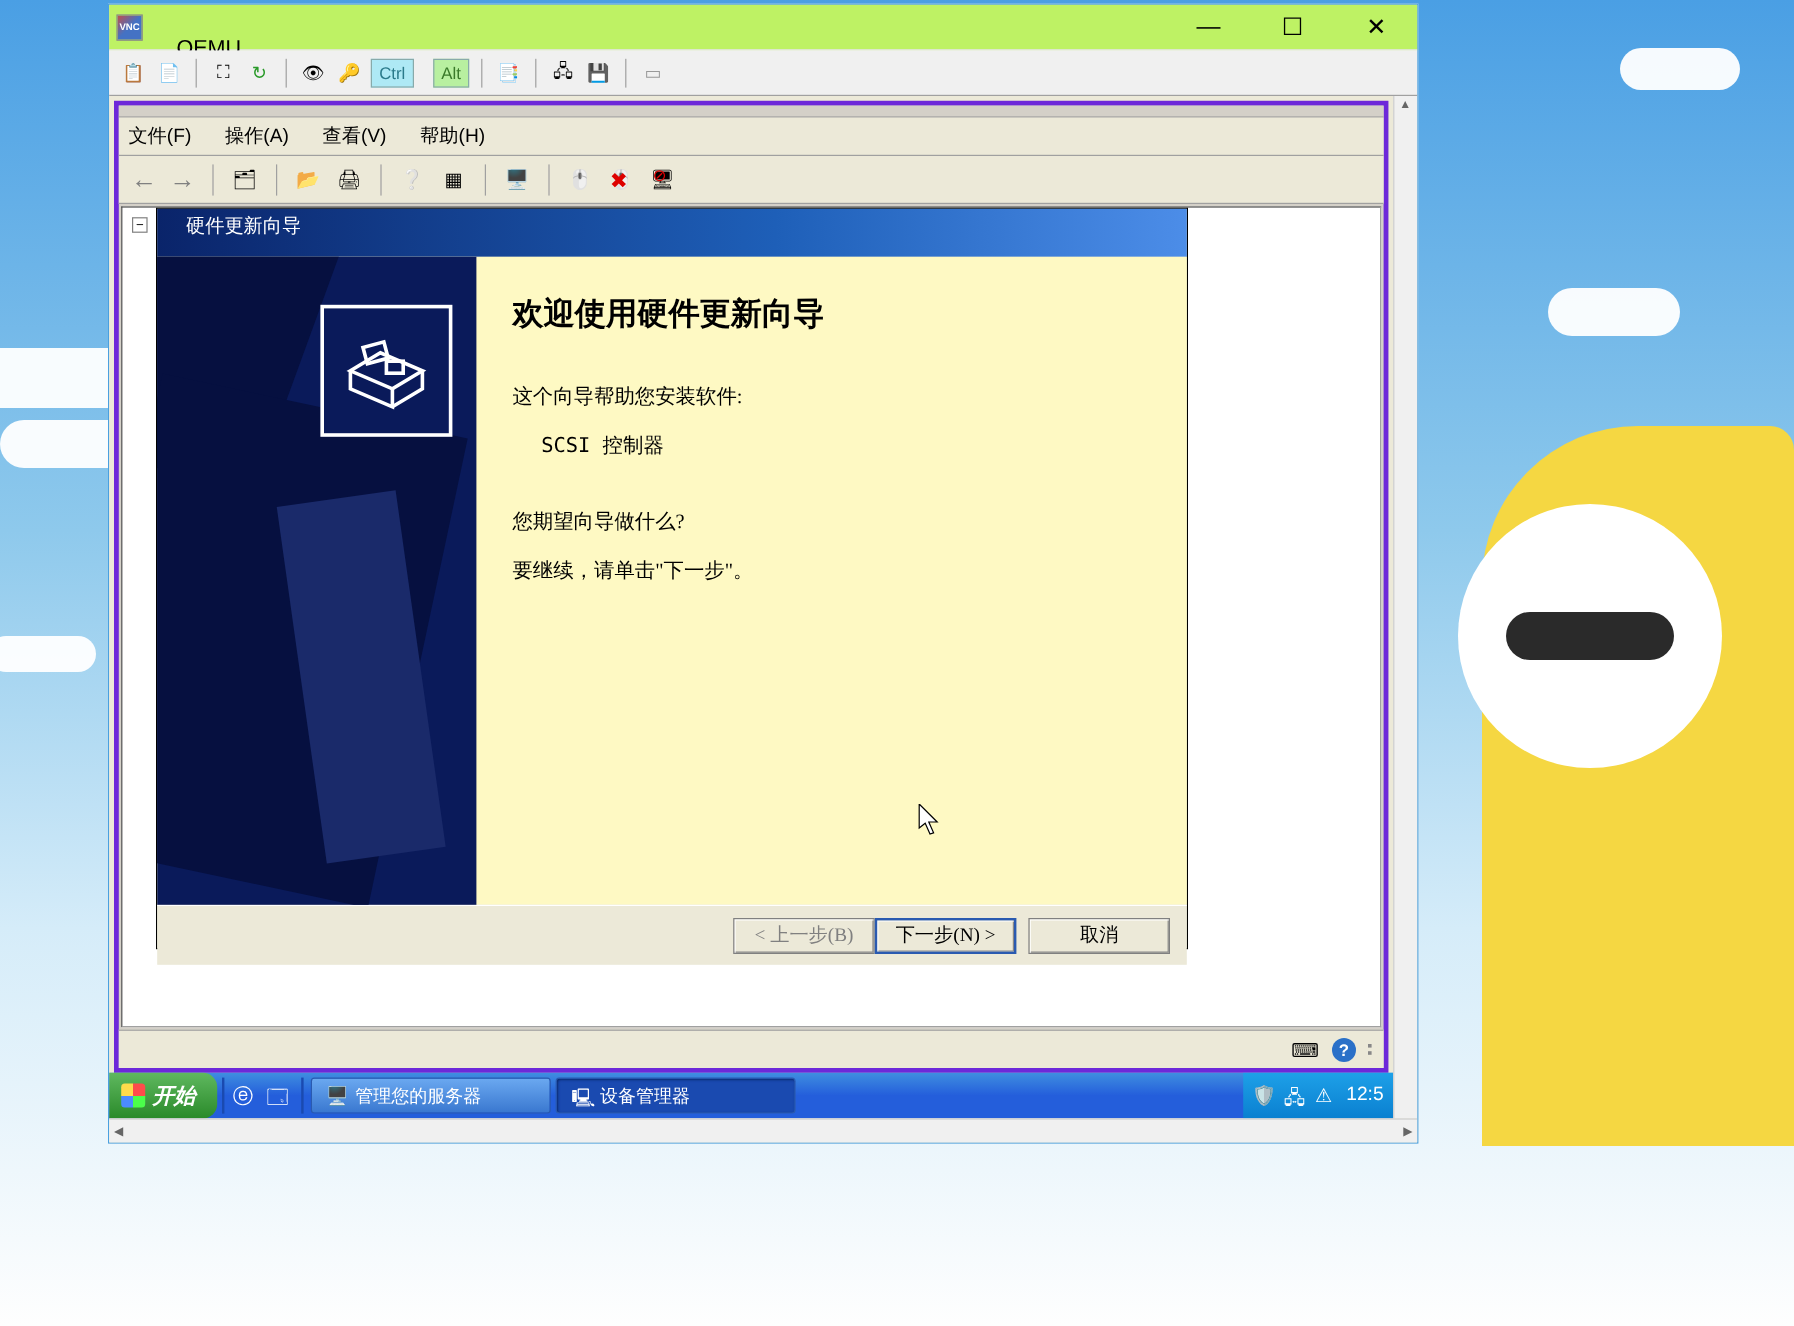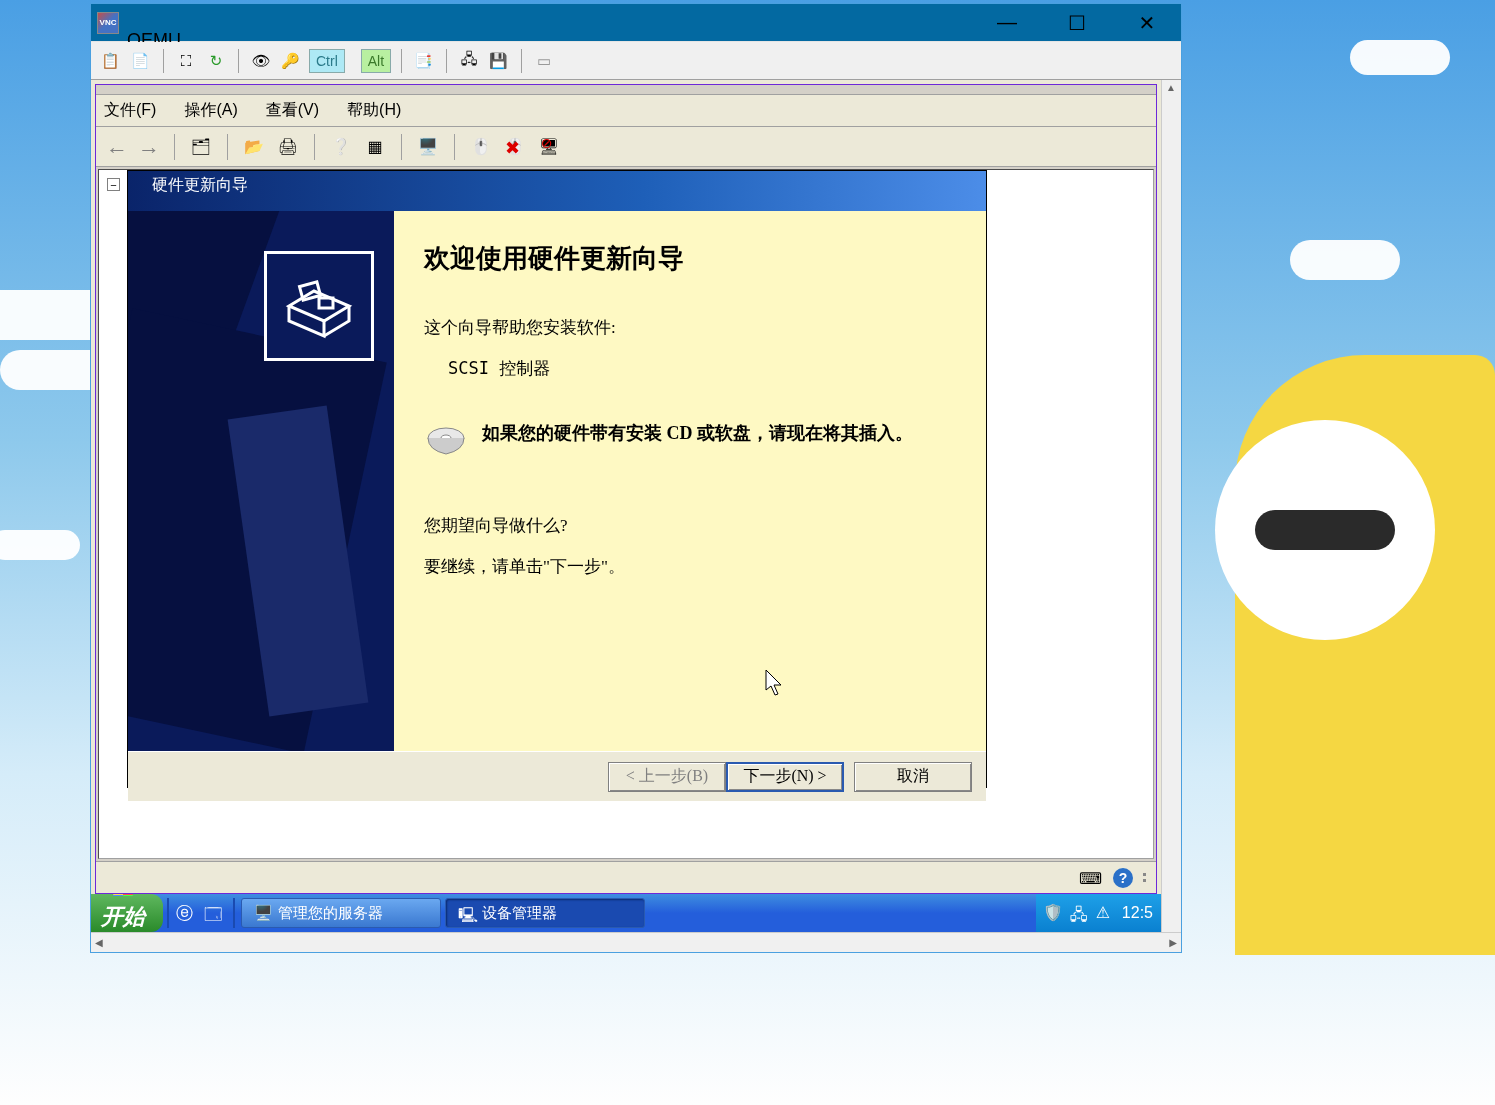--- a/index.html
+++ b/index.html
@@ -29,22 +29,22 @@
 .hatband { position:absolute; right:100px; top:510px; width:140px; height:40px;
   background:#2a2a2a; border-radius:20px; z-index:3; }
 
 .vnc-window {
   position: absolute; top: 3px; left: 90px;
   width: 1092px; height: 950px;
   background: #f0f0f0; border: 1px solid #4aa0e0;
   display: flex; flex-direction: column; z-index:10;
 }
 .vnc-titlebar {
-  height: 38px; background: #0369a1; display: flex; align-items: center;
-  padding: 0 6px; border-bottom:1px solid #e5e5e5;
+  height: 38px; background: #bef264; display: flex; align-items: center;
+  padding: 0 6px; border-bottom:1px solid #e5e5e5;gap:20px;
 }
 .vnc-icon {
   width:22px; height:22px; margin-right:8px;
   background: linear-gradient(135deg, #c0504d 0%, #4472c4 50%, #4472c4 100%);
   border:1px solid #888; display:flex; align-items:center; justify-content:center;
   font-size:8px; color:#fff; font-weight:bold;
 }
 .vnc-title { font-size: 18px; color:#000;margin-top:36px; }
 .vnc-controls { margin-left:auto; display:flex; gap:30px; padding-right:8px; }
 .vnc-ctrl { width:40px; height:28px; display:flex; align-items:center; justify-content:center;
@@ -74,21 +74,21 @@
 .guest-scroll-h {
   position:absolute; bottom:0; left:0; right:0; height:20px; background:#f0f0f0;
   border-top:1px solid #ccc;
 }
 .guest-scroll-h::before { content:"◀"; position:absolute; left:4px; top:4px; font-size:10px; color:#666; }
 .guest-scroll-h::after { content:"▶"; position:absolute; right:4px; top:4px; font-size:10px; color:#666; }
 
 .guest-content { position:absolute; inset:0 20px 20px 0; display:flex; flex-direction:column; }
 
 .mmc-window {
-  flex:1; background:#d4d0c8; border:1px solid #6d28d9;
+  flex:1; background:#d4d0c8; border:4px solid #6d28d9;
   display:flex; flex-direction:column; margin:4px 4px 0 4px;
 }
 .mmc-title-strip { height:10px; background:#d4d0c8; border-bottom:1px solid #a0a0a0; }
 .mmc-menu {
   height:32px; background:#ece9d8; display:flex; align-items:center; padding:0 8px; gap:28px;
   border-bottom:1px solid #a0a0a0; font-size:16px;
 }
 
 .mmc-toolbar {
   height:40px; background:#ece9d8; display:flex; align-items:center; padding:0 10px; gap:10px;
@@ -171,21 +171,21 @@
 .grip { display:flex; flex-direction:column; gap:3px; }
 .grip span { width:3px; height:3px; background:#888; }
 
 .taskbar {
   height:38px; background:linear-gradient(180deg, #3f8ee0 0%, #245edb 50%, #245edb 100%);
   display:flex; align-items:center; padding:0; font-size:16px; color:#fff;
 }
 .start-btn {
   height:38px; padding:0 18px 0 10px; display:flex; align-items:center; gap:6px;
   background:linear-gradient(180deg, #5fb85f 0%, #2a8a2a 100%);
-  border-radius:0 12px 12px 0; font-weight:bold; font-style:italic; font-size:22px;flex-direction:column;
+  border-radius:0 12px 12px 0; font-weight:bold; font-style:italic; font-size:18px;
 }
 .start-logo { width:20px; height:20px; background:
   conic-gradient(from 0deg, #ff4b4b 0 90deg, #4bff4b 90deg 180deg, #4b8bff 180deg 270deg, #ffdb4b 270deg 360deg);
   border-radius:3px; }
 .tb-sep2 { width:2px; height:30px; background:#1a4ab0; margin:0 4px; }
 .ql-icon { width:22px; height:22px; margin:0 3px; font-size:17px; }
 .task-btn { height:30px; padding:0 12px; margin:0 2px;
   background:linear-gradient(180deg, #6aa8f0 0%, #3a78d0 100%);
   border:1px solid #2a5ab0; border-radius:3px; display:flex; align-items:center; gap:6px;
   font-size:15px; color:#fff; min-width:200px; }
@@ -302,30 +302,20 @@
                     <rect x="22" y="18" width="18" height="14" transform="rotate(-15 31 25)"></rect>
                     <rect x="40" y="32" width="14" height="10"></rect>
                   </g>
                     </svg>
                 </div>
               </div>
               <div class="wizard-main">
                 <div class="wiz-h1">欢迎使用硬件更新向导</div>
                 <div class="wiz-p">这个向导帮助您安装软件:</div>
                 <div class="wiz-device">SCSI 控制器</div>
-                <div class="cd-row">
-                  <div class="cd-icon">
-                    <svg viewBox="0 0 44 44">
-                        <ellipse cx="22" cy="18" rx="18" ry="10" fill="#e8e8e8" stroke="#888"></ellipse>
-                        <ellipse cx="22" cy="18" rx="5" ry="3" fill="#fff" stroke="#888"></ellipse>
-                        <path d="M4 18 Q4 30 22 34 Q40 30 40 18" fill="#ccc" stroke="#888"></path>
-                      </svg>
-                  </div>
-                  <div class="cd-text">如果您的硬件带有安装 CD 或软盘，请现在将其插入。</div>
-                </div>
                 <div class="wiz-p">您期望向导做什么?</div>
                 <div class="wiz-p">要继续，请单击"下一步"。</div>
               </div>
             </div>
             <div class="wizard-footer">
               <div class="nav-pair">
                 <div class="wiz-btn disabled">&lt; 上一步(B)</div>
                 <div class="wiz-btn default">下一步(N) &gt;</div>
               </div>
               <div class="wiz-btn">取消</div>

